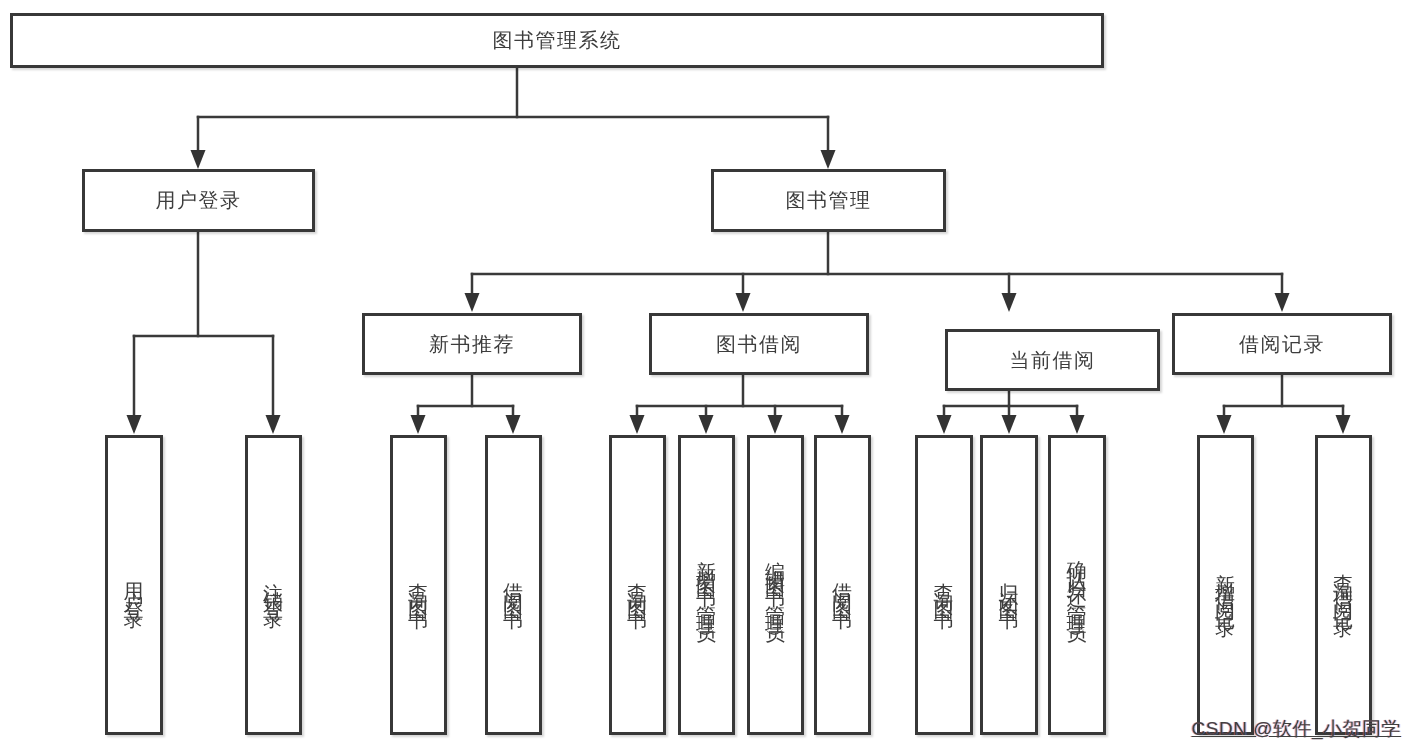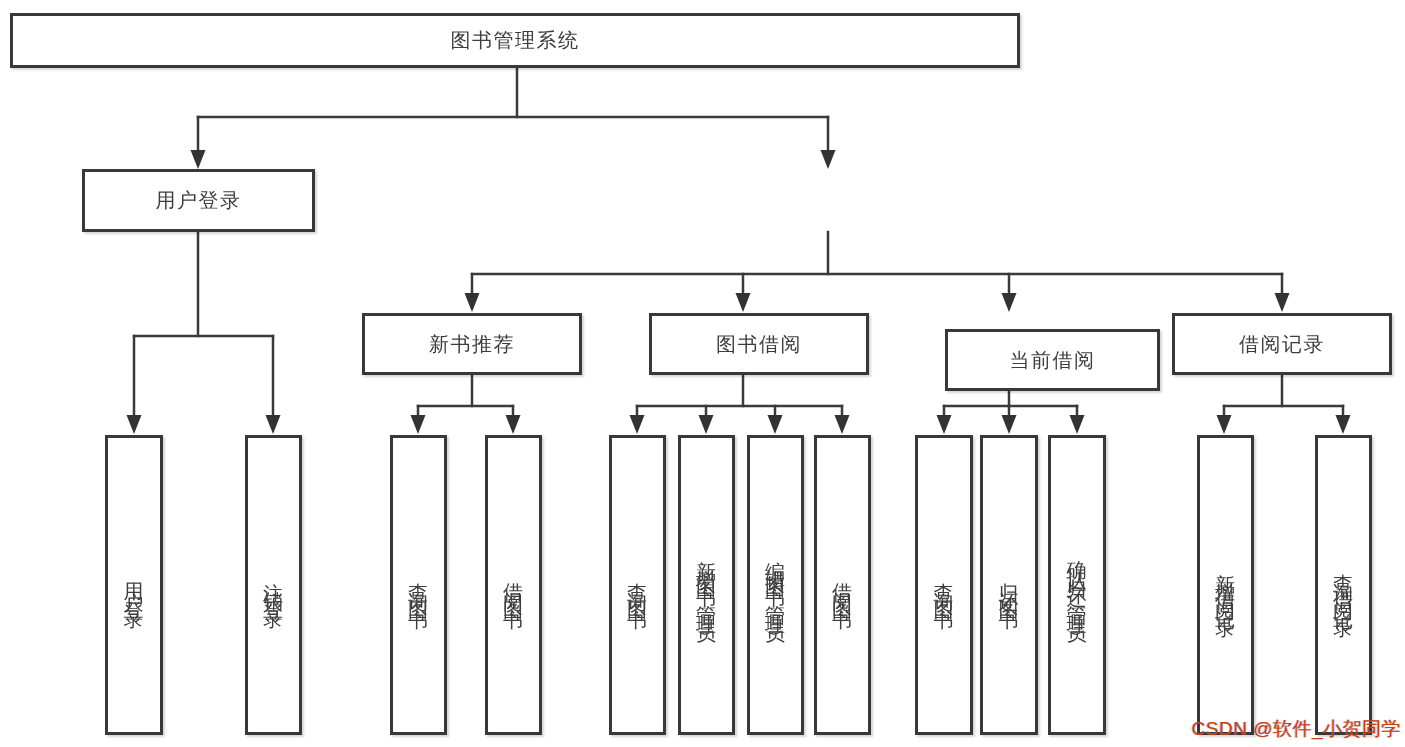--- a/index.html
+++ b/index.html
@@ -90,26 +90,29 @@
       <polygon points="629.5,415 644.5,415 637,434" fill="#333333"></polygon>
       <polygon points="698.5,415 713.5,415 706,434" fill="#333333"></polygon>
       <polygon points="767.5,415 782.5,415 775,434" fill="#333333"></polygon>
       <polygon points="834.5,415 849.5,415 842,434" fill="#333333"></polygon>
       <polygon points="936.5,415 951.5,415 944,434" fill="#333333"></polygon>
       <polygon points="1001.5,415 1016.5,415 1009,434" fill="#333333"></polygon>
       <polygon points="1069.5,415 1084.5,415 1077,434" fill="#333333"></polygon>
       <polygon points="1216.5,415 1231.5,415 1224,434" fill="#333333"></polygon>
       <polygon points="1335.5,415 1350.5,415 1343,434" fill="#333333"></polygon>
     </svg>
-  <div class="watermark" id="watermark" style="color: #c2410c;">CSDN @软件_小贺同学</div>
-<div class="node h" style="left: 10px; top: 13px; width: 1010px; height: 55px;">
+  <div class="watermark" id="watermark" style="color: #404040; text-decoration: underline;">CSDN @软件_小贺同学</div>
+<div class="node h" style="left: 10px; top: 13px; width: 1094px; height: 55px;">
       <span class="label">图书管理系统</span>
     </div>
     <div class="node h" style="left: 82px; top: 169px; width: 233px; height: 63px;">
       <span class="label">用户登录</span>
+    </div>
+    <div class="node h" style="left: 711px; top: 169px; width: 235px; height: 63px;">
+      <span class="label">图书管理</span>
     </div>
     <div class="node h" style="left: 362px; top: 313px; width: 220px; height: 62px; justify-content: center;">
       <span class="label">新书推荐</span>
     </div>
     <div class="node h" style="left: 633px; top: 313px; width: 220px; height: 62px; margin-left: 16px;">
       <span class="label">图书借阅</span>
     </div>
     <div class="node h" style="left: 945px; top: 313px; width: 215px; height: 62px; margin-top: 16px;">
       <span class="label">当前借阅</span>
     </div>

